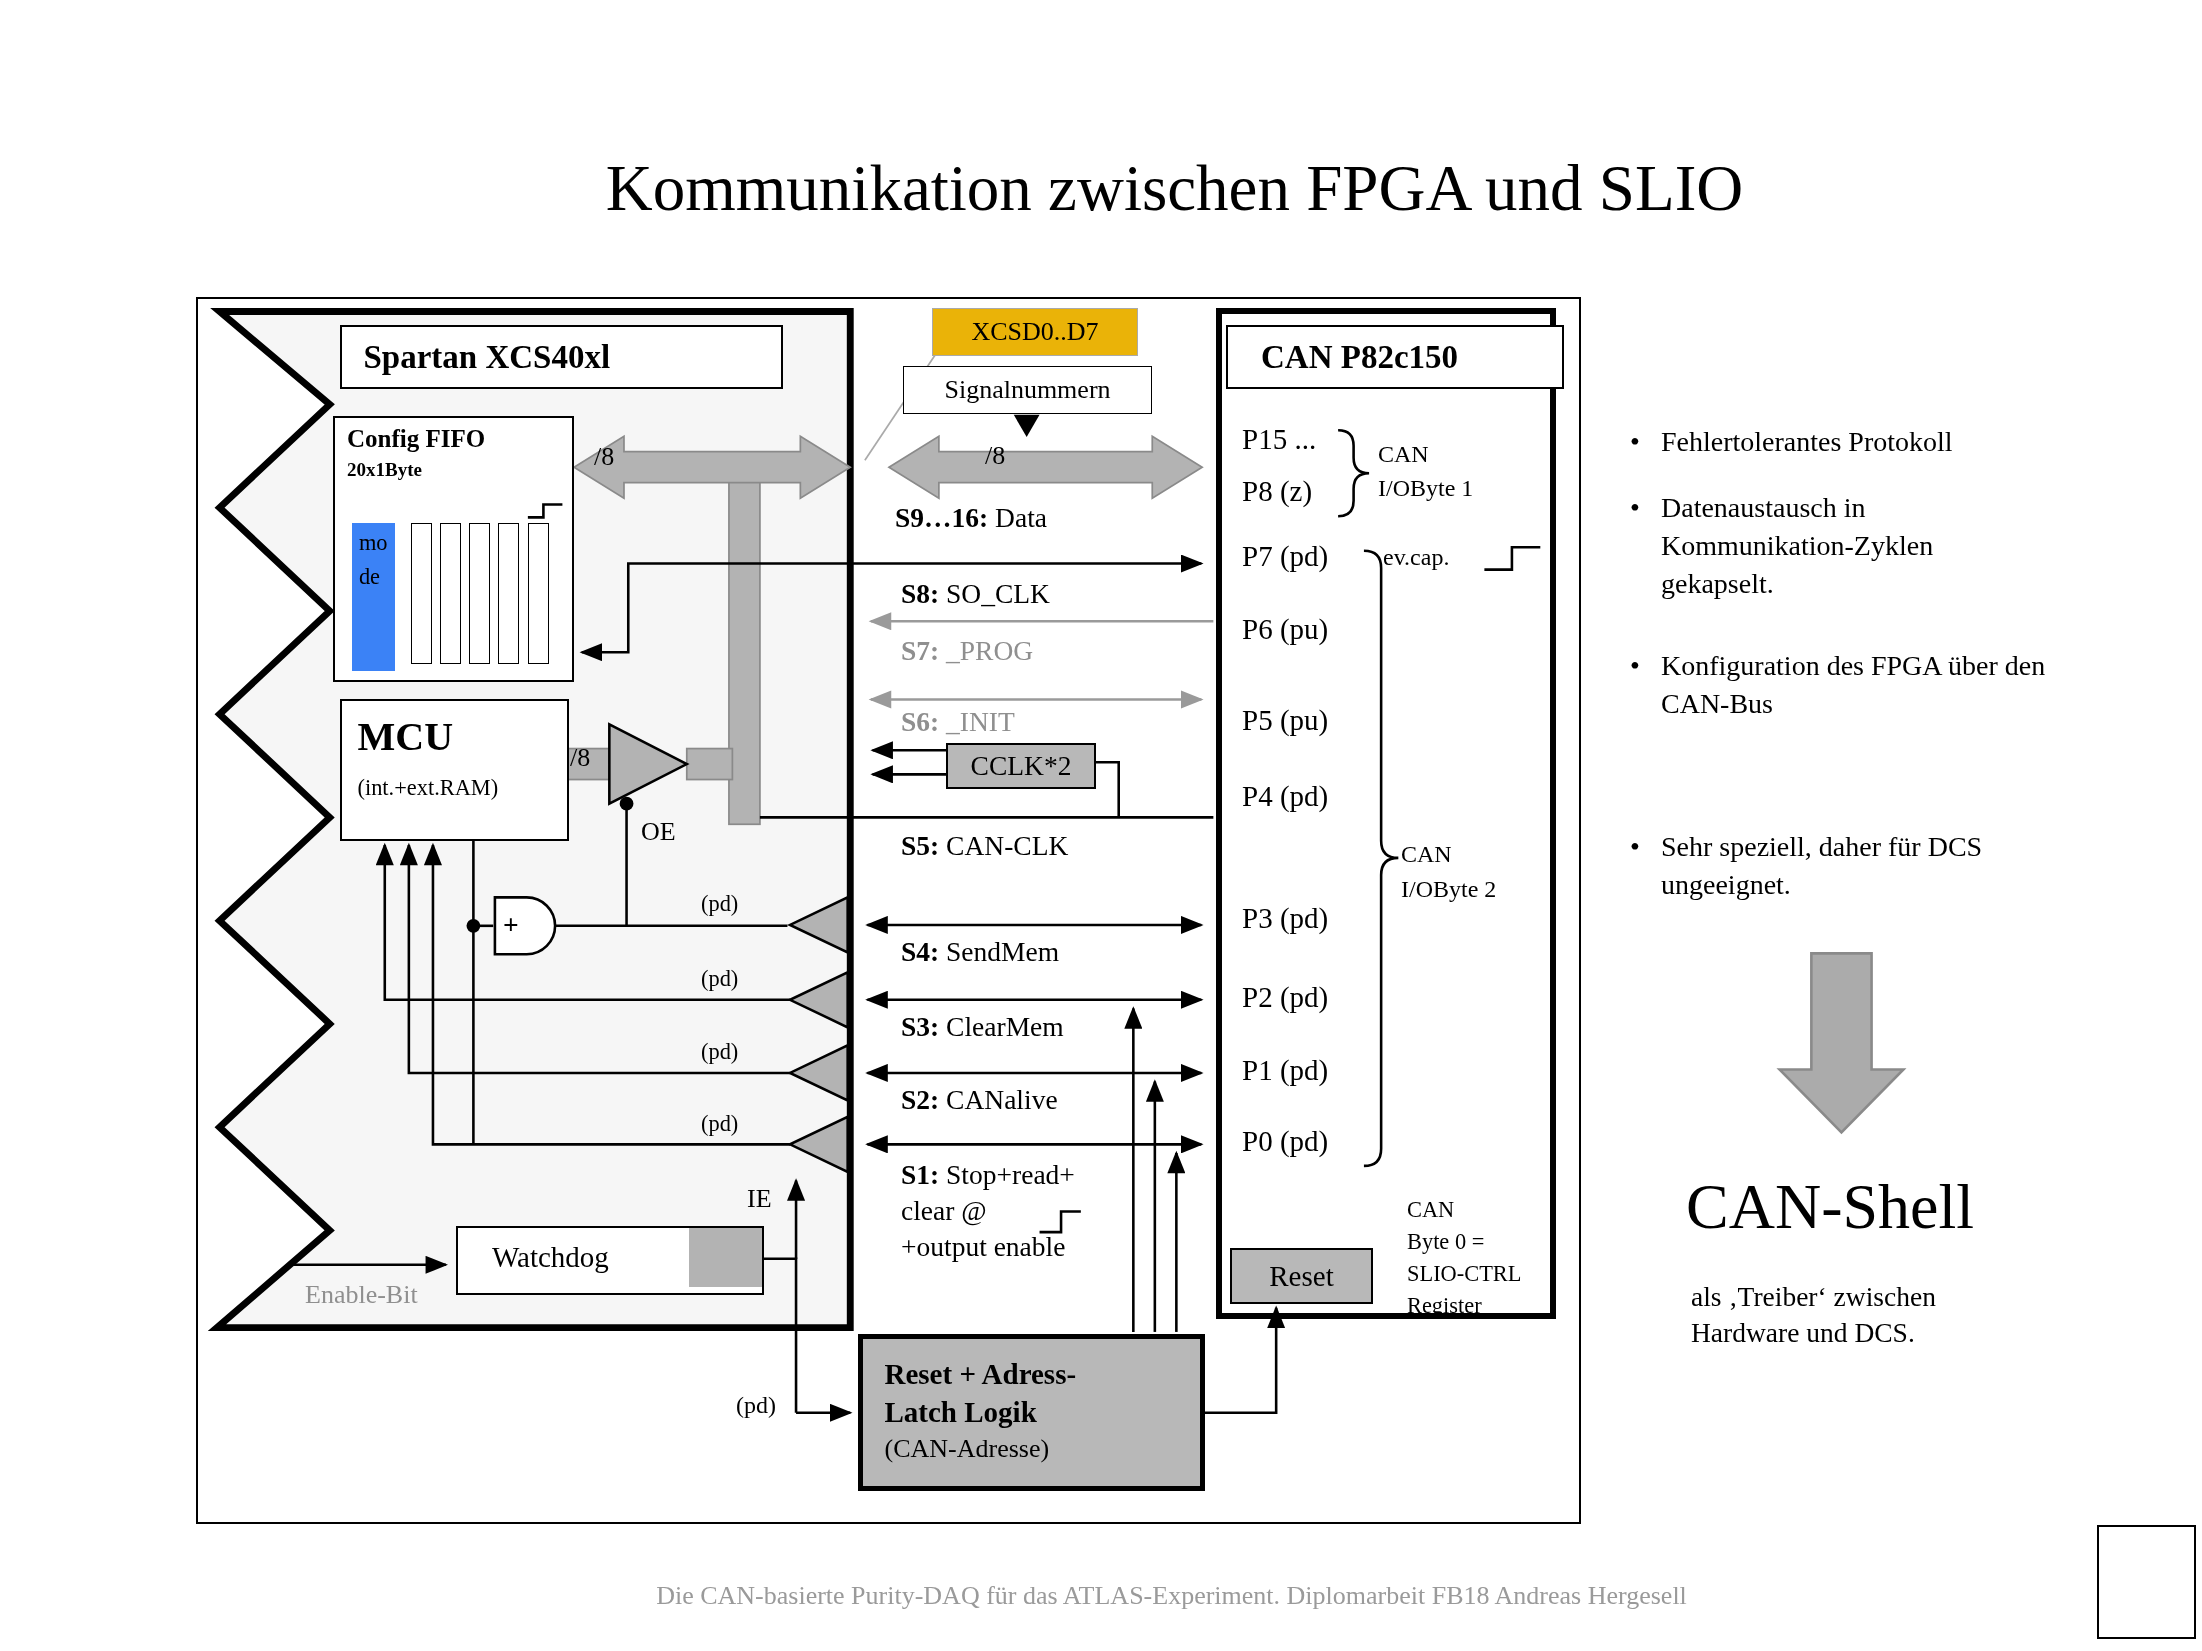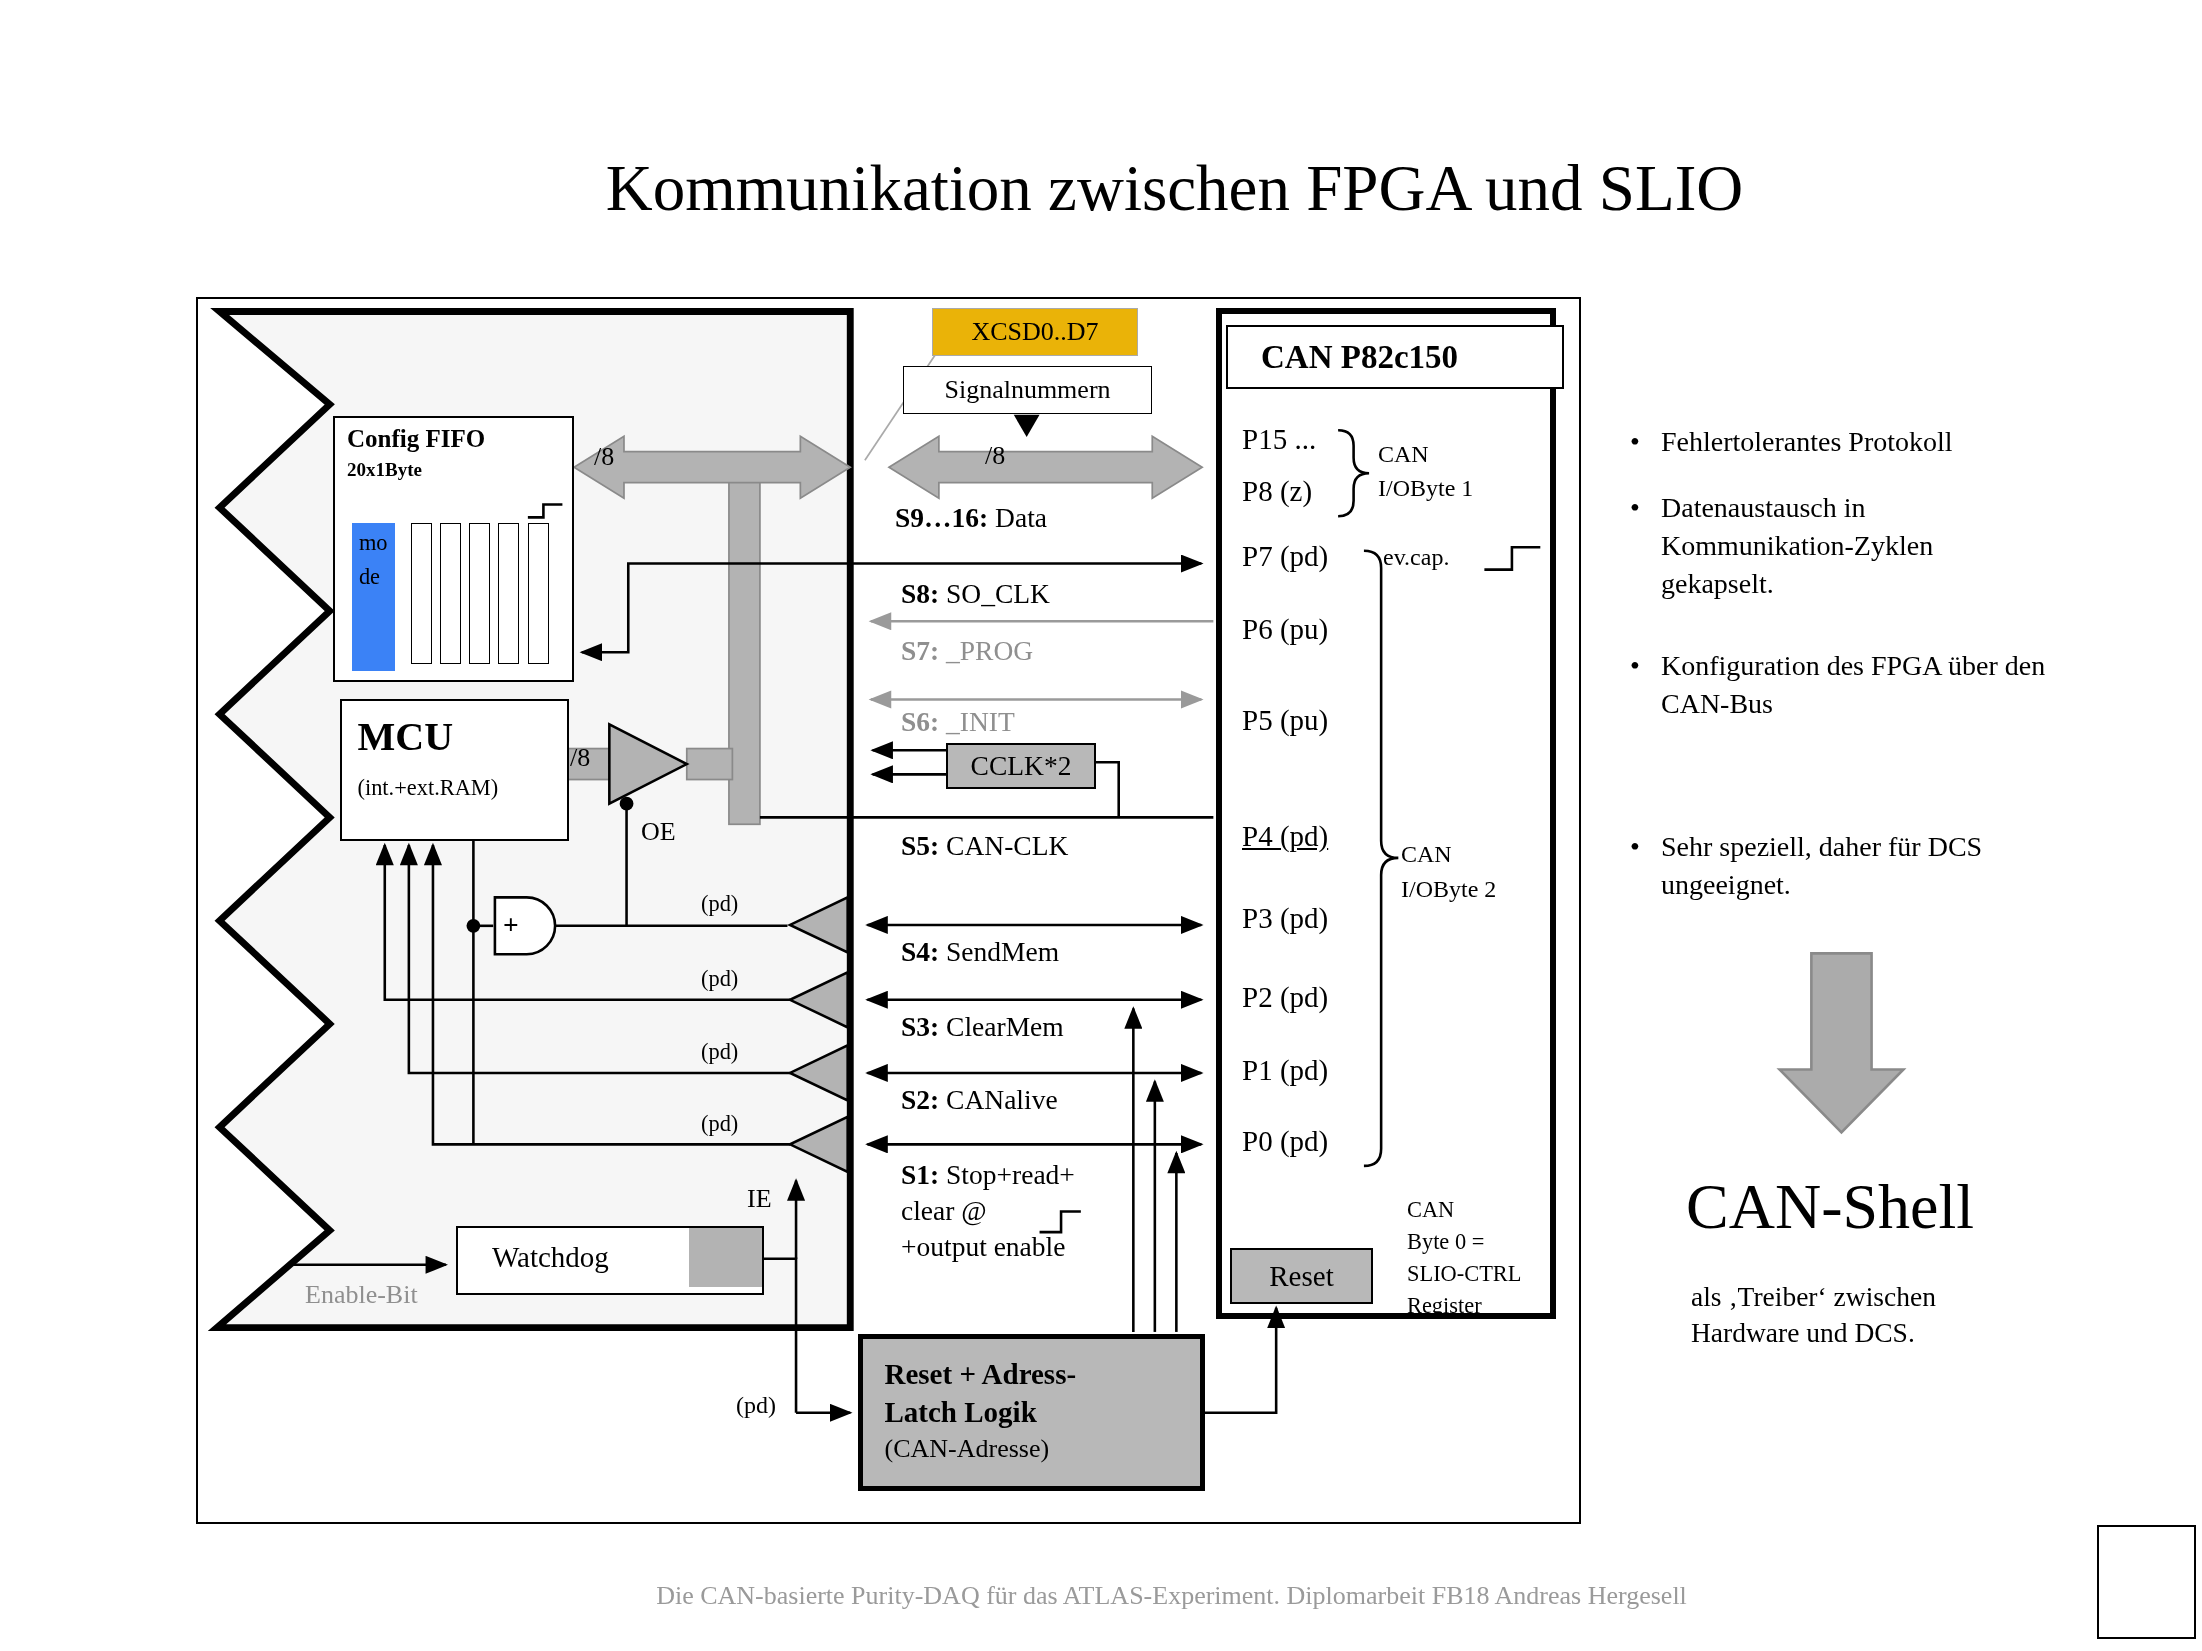--- a/index.html
+++ b/index.html
@@ -99,20 +99,21 @@
 
     <circle cx="550" cy="1076" r="8" fill="#000"></circle>
     <circle cx="728" cy="934" r="8" fill="#000"></circle>
 
     <path fill="none" stroke="#000" stroke-width="3" d="M 1555 500 Q 1573 500 1573 518 L 1573 532 Q 1573 550 1591 550 Q 1573 550 1573 568 L 1573 582 Q 1573 600 1555 600"></path>
     <path fill="none" stroke="#000" stroke-width="3" d="M 1585 640 Q 1605 640 1605 660 L 1605 977 Q 1605 997 1625 997 Q 1605 997 1605 1017 L 1605 1335 Q 1605 1355 1585 1355"></path>
 
     <polygon points="2105,1108 2175,1108 2175,1243 2212,1243 2140,1316 2068,1243 2105,1243" fill="#ababab" stroke="#8a8a8a" stroke-width="3"></polygon>
   </svg>
 
+  <div class="lblbox" style="left:340px;top:325px;width:417px;height:60px;padding-left:21.5px;font-size:33px;font-weight:bold;">Spartan XCS40xl</div>
 
   <div class="abs" style="left:333px;top:416px;width:237px;height:262px;border:2.6px solid #000;background:#fff;">
     <div class="abs" style="left:12px;top:6.9px;font-size:25px;font-weight:bold;">Config FIFO</div>
     <div class="abs" style="left:12px;top:41px;font-size:19px;font-weight:bold;">20x1Byte</div>
     <div class="abs" style="left:17px;top:105px;width:29px;height:141px;padding:3.4px 6.9px;background:#3b82f6;font-size:22.4px;line-height:34px;word-break:break-all;">mode</div>
     <div class="abs" style="left:76px;top:105px;width:19px;height:139px;border:1.7px solid #000;background:#fff;"></div>
     <div class="abs" style="left:105px;top:105px;width:19px;height:139px;border:1.7px solid #000;background:#fff;"></div>
     <div class="abs" style="left:134px;top:105px;width:19px;height:139px;border:1.7px solid #000;background:#fff;"></div>
     <div class="abs" style="left:163px;top:105px;width:19px;height:139px;border:1.7px solid #000;background:#fff;"></div>
     <div class="abs" style="left:193px;top:105px;width:19px;height:139px;border:1.7px solid #000;background:#fff;"></div>
@@ -193,21 +194,21 @@
   </div>
 
   <div class="abs" style="left:1216px;top:308px;width:340px;height:1011px;border:6px solid #000;box-sizing:border-box;"></div>
   <div class="lblbox" style="left:1226px;top:325px;width:301px;height:60px;padding-left:33px;font-size:33px;font-weight:bold;">CAN P82c150</div>
 
   <div class="port" style="top:423px;">P15 ...</div>
   <div class="port" style="top:475px;">P8 (z)</div>
   <div class="port" style="top:540px;">P7 (pd)</div>
   <div class="port" style="top:613px;">P6 (pu)</div>
   <div class="port" style="top:704px;">P5 (pu)</div>
-  <div class="port" style="top:820px;text-decoration:underline;">P4 (pd)</div>
+  <div class="port" style="top:780px;">P4 (pd)</div>
   <div class="port" style="top:902px;">P3 (pd)</div>
   <div class="port" style="top:981px;">P2 (pd)</div>
   <div class="port" style="top:1054px;">P1 (pd)</div>
   <div class="port" style="top:1125px;">P0 (pd)</div>
 
   <div class="abs small" style="left:1378px;top:441px;font-size:24px;">CAN</div>
   <div class="abs small" style="left:1378px;top:475px;font-size:24px;">I/OByte 1</div>
 
   <div class="abs small" style="left:1383px;top:544px;font-size:24px;">ev.cap.</div>
 

